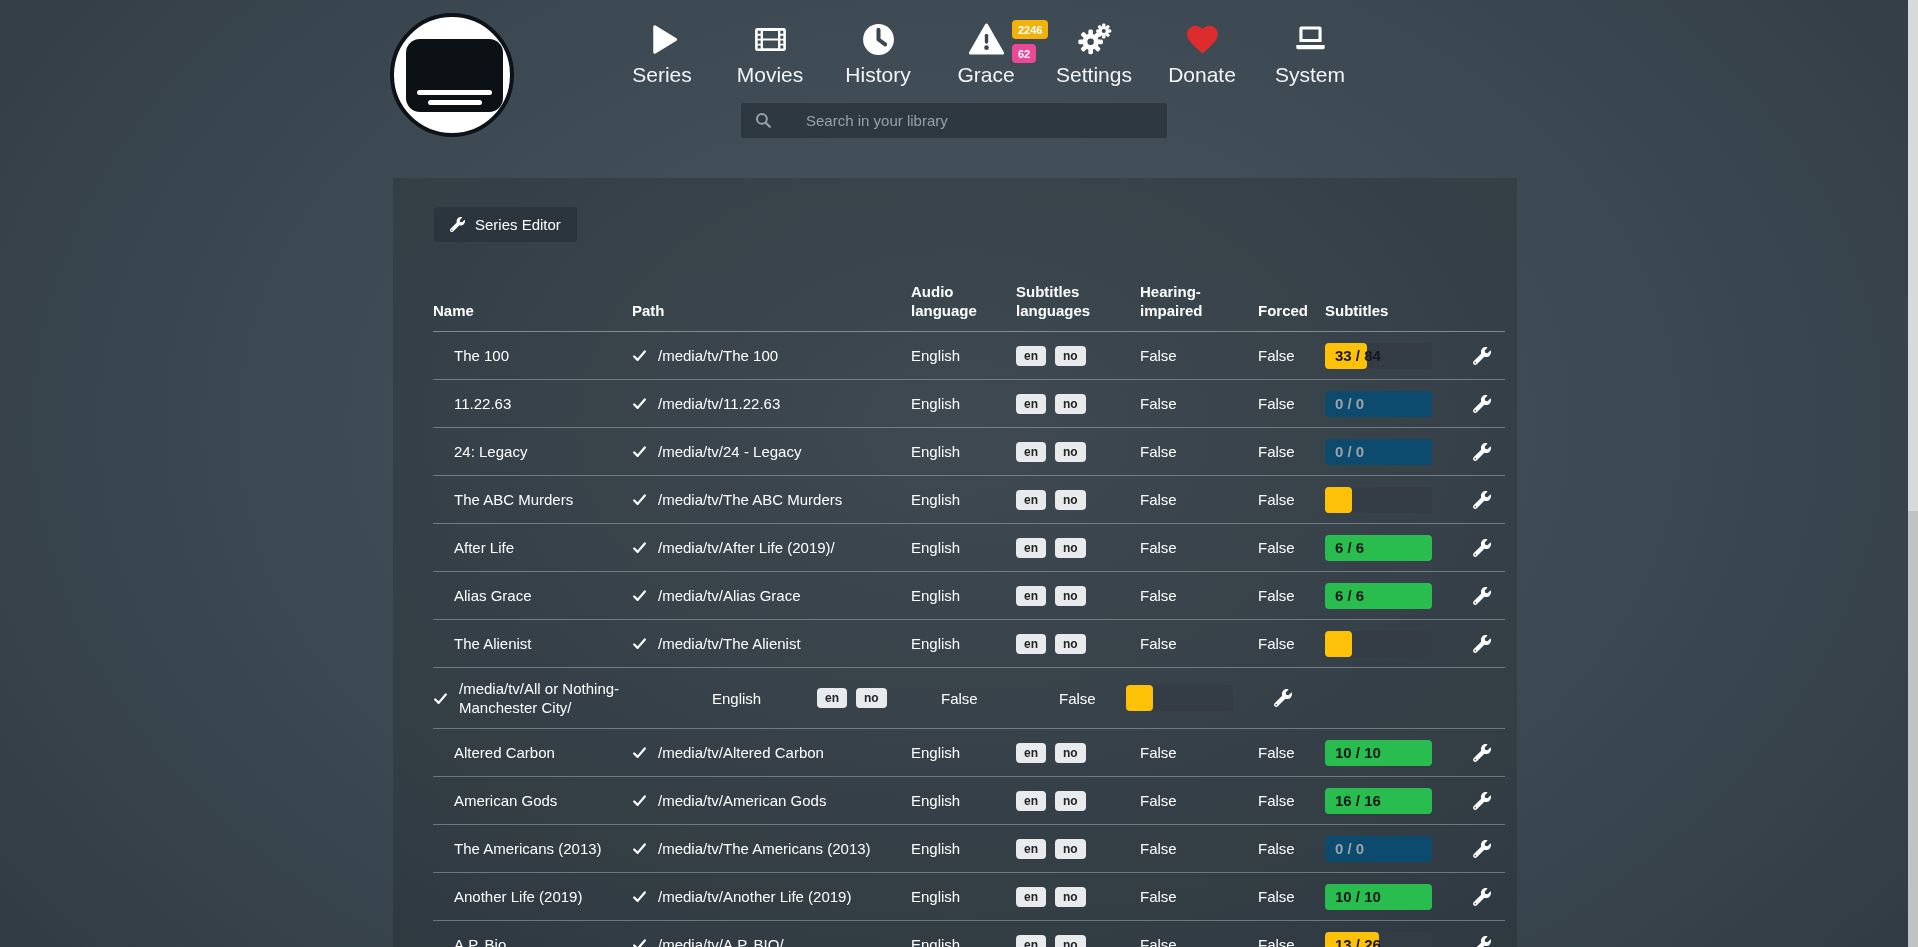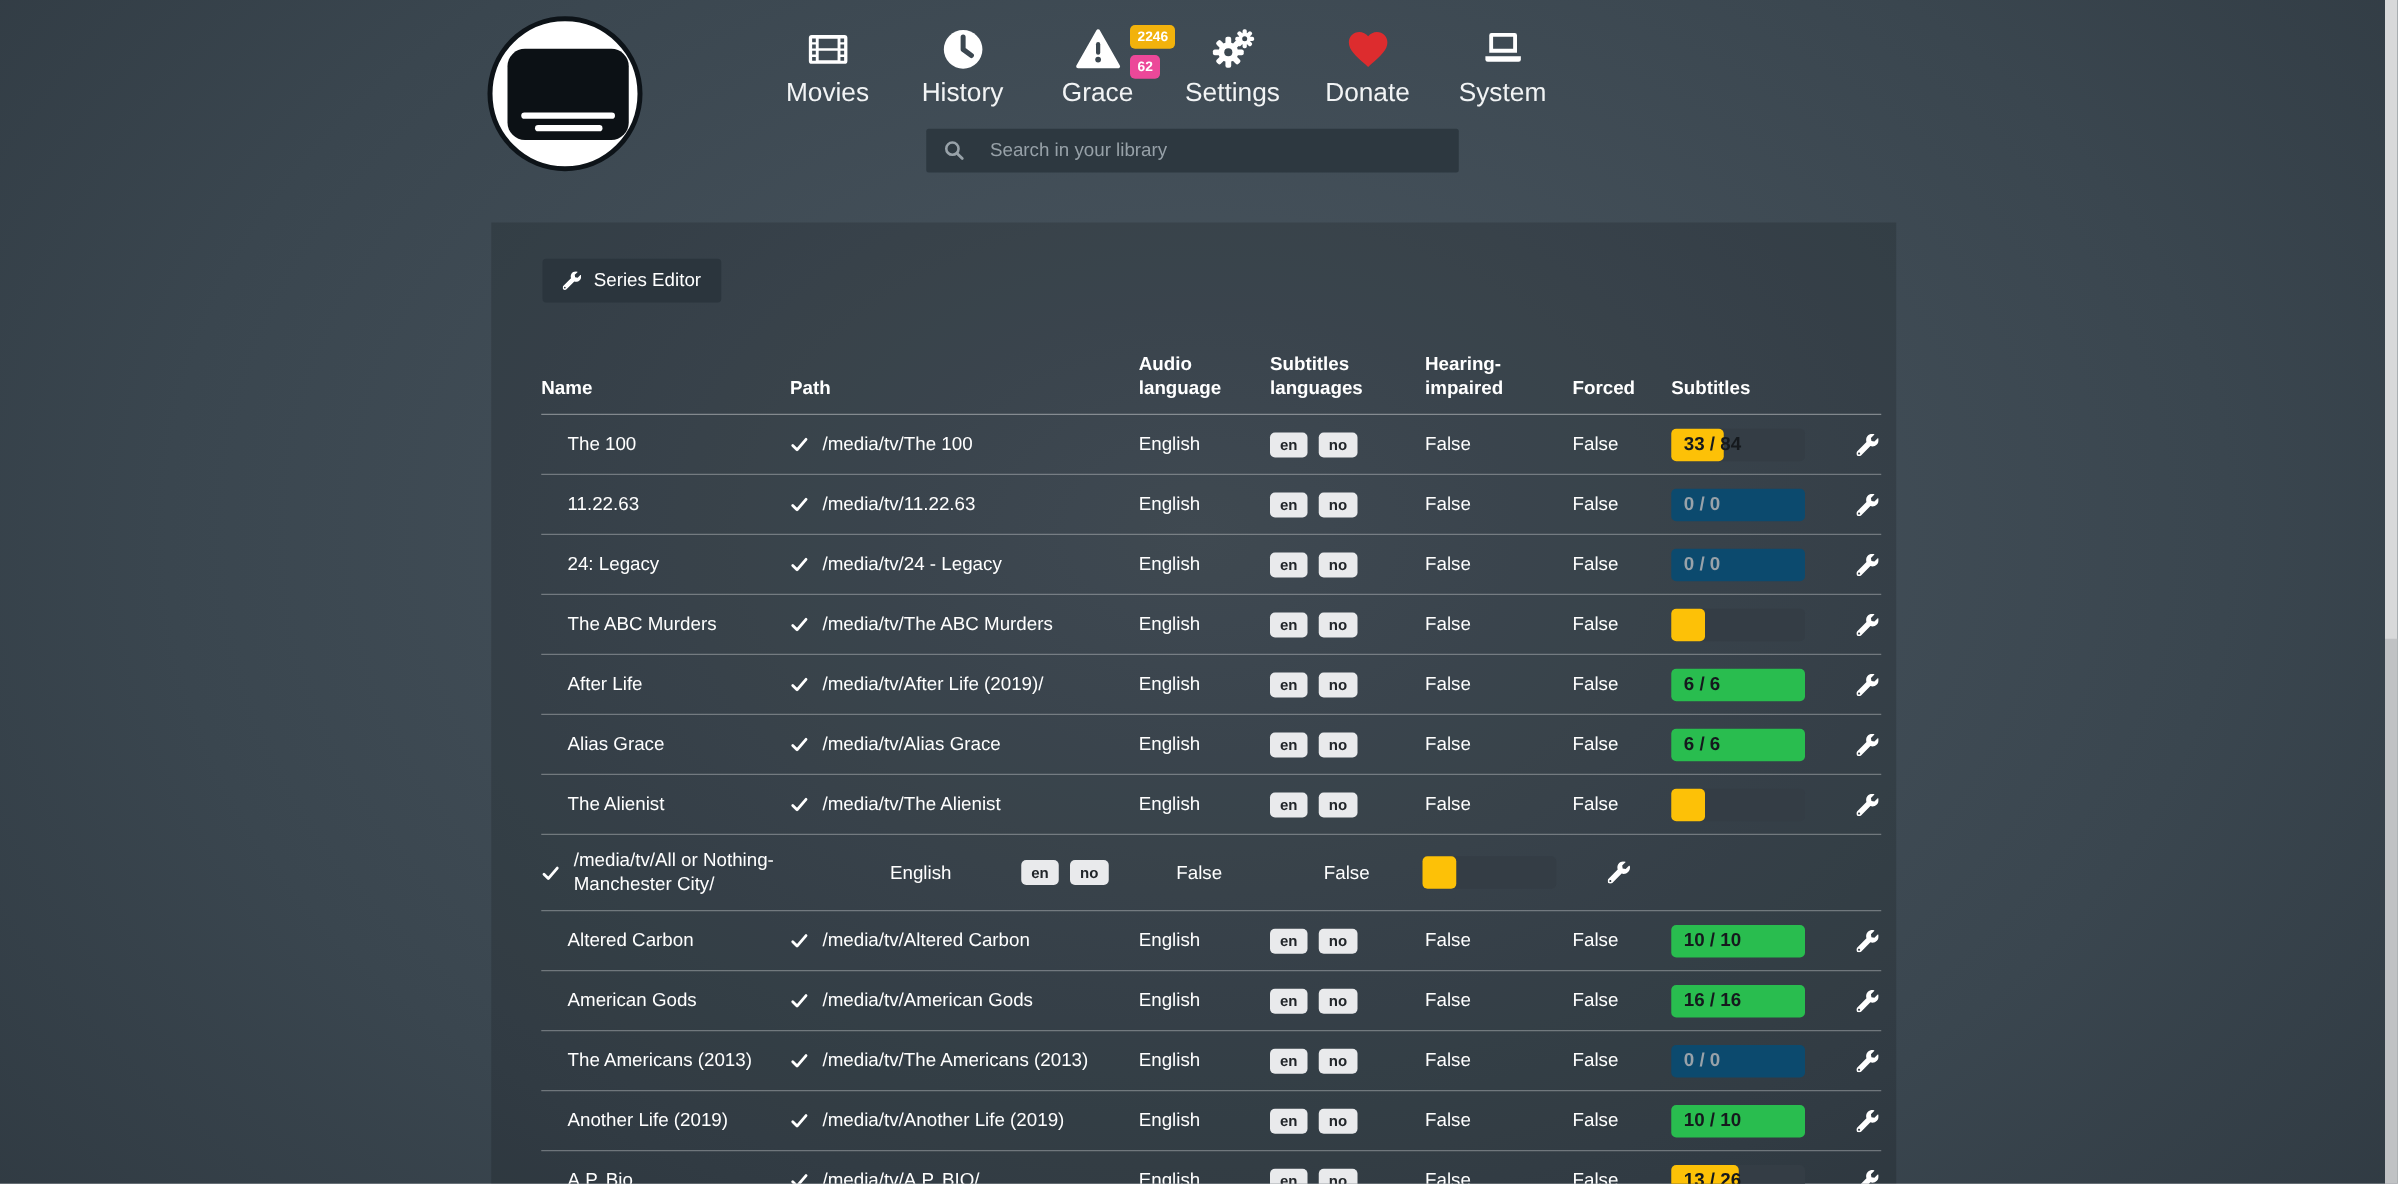--- a/index.html
+++ b/index.html
@@ -21,21 +21,21 @@
   .nav-icon-wrap{height:46px;display:flex;align-items:center;justify-content:center;}
   .nav-icon{width:37px;height:37px;color:#fff;}
   .nav-label{font-size:21px;color:#f2f4f5;margin-top:1px;white-space:nowrap;}
   .nav-badge{position:absolute;left:80px;height:19px;padding:0 6px;border-radius:4px;
     font-size:11px;font-weight:bold;color:#fff;display:flex;align-items:center;justify-content:center;z-index:3;}
 
   .search{position:absolute;left:741px;top:103px;width:426px;height:35px;background:#2d3840;border-radius:2px;}
   .search-icon{position:absolute;left:13px;top:8px;width:19px;height:19px;color:#98a2a9;}
   .search input{position:absolute;left:0;top:0;width:100%;height:100%;box-sizing:border-box;
     background:transparent;border:none;outline:none;color:#cfd6da;font-size:15px;
-    padding-left:51px;font-family:"Liberation Sans",sans-serif;}
+    padding-left:65px;font-family:"Liberation Sans",sans-serif;}
   .search input::placeholder{color:#97a1a8;}
 
   
   .panel{position:absolute;left:393px;top:178px;width:1124px;height:769px;background:rgba(0,0,0,0.15);}
   .series-editor{display:inline-flex;align-items:center;gap:10px;margin:29px 0 0 41px;height:35px;
     padding:0 16px;background:#2b353d;border:none;border-radius:3px;color:#fff;font-size:15px;
     font-family:"Liberation Sans",sans-serif;cursor:pointer;}
   .series-editor svg{width:15px;height:15px;color:#fff;}
 
   .table{margin:13px 12px 0 40px;}
@@ -44,21 +44,21 @@
   .row{display:flex;align-items:center;min-height:48px;box-sizing:border-box;
     border-bottom:1px solid rgba(255,255,255,0.30);color:#fff;font-size:15px;line-height:19px;}
   .row.tall{min-height:61px;}
   .c{padding-right:14px;box-sizing:border-box;flex:none;}
   .c.name{width:199px;}
   .c.path{width:279px;display:flex;align-items:center;gap:11px;}
   .c.audio{width:105px;}
   .c.langs{width:124px;display:flex;gap:9px;align-items:center;}
   .c.hearing{width:118px;}
   .c.forced{width:67px;}
-  .c.subs{width:133px;margin-left:12px;}
+  .c.subs{width:133px;}
   .c.actions{width:47px;display:flex;justify-content:center;padding-right:0;}
   .thead .c{white-space:normal;}
   .name-link{color:#fff;text-decoration:none;cursor:pointer;margin-left:21px;}
   .check{width:15px;height:15px;color:#fff;flex:none;}
   .lang-badge{background:#e9eaec;color:#212529;font-size:12px;font-weight:bold;border-radius:4px;
     padding:4px 8px;line-height:1;}
   .progress{position:relative;width:107px;height:26px;border-radius:4px;background:#343d45;}
   .progress .fill{position:absolute;left:0;top:0;bottom:0;border-radius:4px;}
   .progress.warning .fill{background:#fdc107;}
   .progress.success .fill{background:#29bd4f;}
@@ -132,20 +132,29 @@
 
 <header>
   <div class="logo">
     <div class="logo-screen">
       <span class="logo-line1"></span>
       <span class="logo-line2"></span>
     </div>
   </div>
 
   <nav class="nav" id="nav">
+  <a class="nav-item">
+    <span class="nav-icon-wrap">
+      <svg class="nav-icon">
+            <use href="#i-play"></use>
+          </svg>
+    </span>
+    <span class="nav-label">Series</span>
+    <span class="badges"></span>
+  </a>
 
   <a class="nav-item">
     <span class="nav-icon-wrap">
       <svg class="nav-icon">
             <use href="#i-film"></use>
           </svg>
     </span>
     <span class="nav-label">Movies</span>
     <span class="badges"></span>
   </a>

